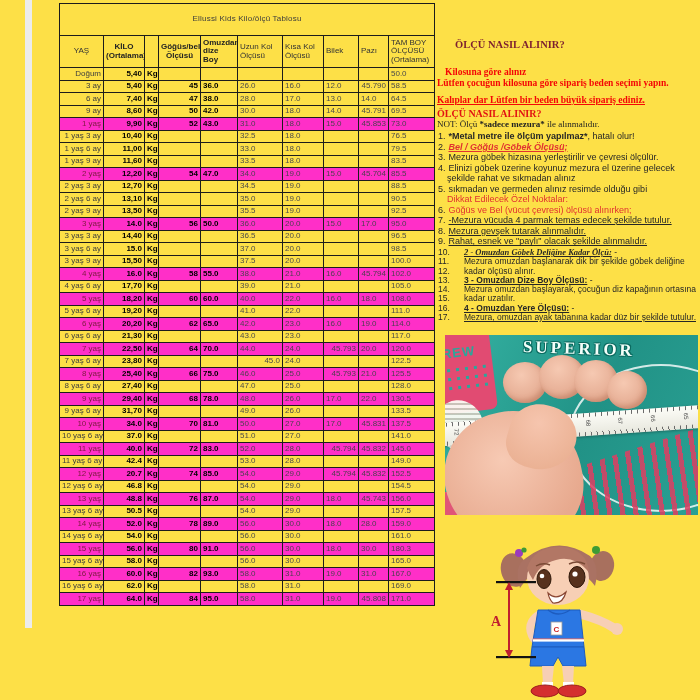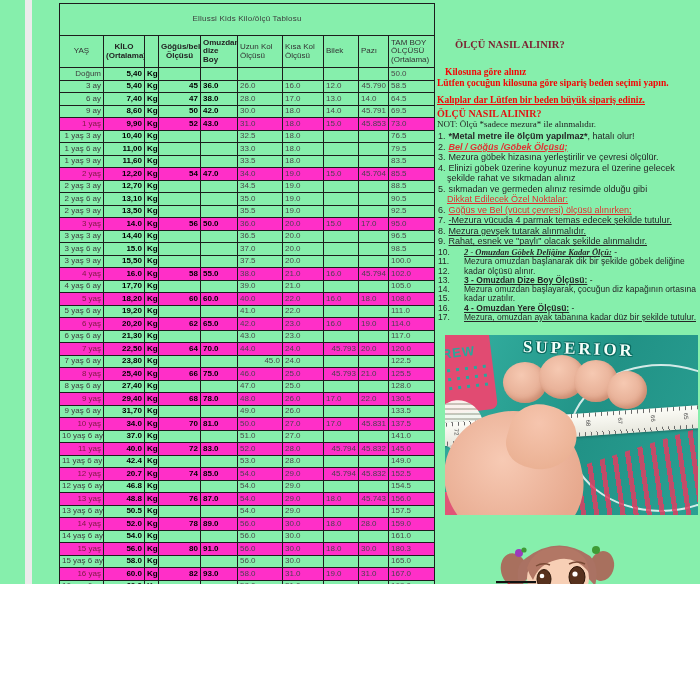--- a/index.html
+++ b/index.html
@@ -1,16 +1,16 @@
 <!DOCTYPE html>
 <html><head>
 <meta charset="utf-8">
 <style>
   html,body{margin:0;padding:0;background:#fff;}
-  .page{position:relative;width:700px;height:584px;background:#86efac;overflow:hidden;
+  .page{position:relative;width:700px;height:700px;background:#fde047;overflow:hidden;
         font-family:"Liberation Sans","DejaVu Sans",sans-serif;}
   .gray-strip{position:absolute;left:25px;top:0;width:7px;height:628px;background:#ececec;}
 
   
   .size-table-wrap{position:absolute;left:59px;top:3px;width:375px;}
   table.size{border-collapse:collapse;width:375px;table-layout:fixed;}
   table.size td,table.size th{border:1px solid #1c1c1c;padding:0 2px;font-size:8px;line-height:1.05;
         overflow:hidden;white-space:nowrap;vertical-align:middle;color:#3c3c3c;}
   .title-cell{height:31px;font-size:15px;color:#111;text-align:center;font-weight:400;
         letter-spacing:.2px;white-space:nowrap;}
@@ -33,32 +33,32 @@
   .h-main{top:39px;left:18px;font-family:"Liberation Serif","DejaVu Serif",serif;
         font-weight:bold;font-size:10.5px;color:#7c1f30;}
   .tip{font-family:"Liberation Serif","DejaVu Serif",serif;font-weight:bold;font-size:9.5px;color:#f40606;}
   .tip1{top:67px;left:8px;}
   .tip2{top:78px;left:0px;}
   .tip3{top:95px;left:0px;text-decoration:underline;}
   .h-red{top:108px;left:0px;font-family:"Liberation Serif","DejaVu Serif",serif;
         font-weight:bold;font-size:10px;color:#e21212;}
   .note-line{top:119px;left:0px;font-family:"Liberation Serif","DejaVu Serif",serif;
         font-size:9px;color:#222;}
-  .note-line .b{font-weight:normal;}
+  .note-line .b{font-weight:bold;}
 
   .ilist1{top:131px;left:1px;font-size:9px;color:#262626;line-height:10.55px;}
   .ilist2{top:248px;left:1px;font-size:8.5px;color:#262626;line-height:9.3px;}
   .iline{white-space:nowrap;}
   .iline .num{display:inline-block;}
   .ilist2 .num{width:26px;}
   .ilist1 .num{margin-right:3px;}
   .iline.ind{padding-left:9px;}
   .seg.b{font-weight:bold;}
   .seg.u{text-decoration:underline;}
-  .seg.ru{color:#e03131;text-decoration:underline;}
+  .seg.ru{color:#e03131;}
   .seg.rbiu{color:#e03131;font-weight:bold;font-style:italic;text-decoration:underline;}
   .seg.biu{font-weight:bold;font-style:italic;text-decoration:underline;
         font-family:"Liberation Serif","DejaVu Serif",serif;margin-top:21px;}
   .seg.bu{font-weight:bold;text-decoration:underline;}
 
   
   .photo{position:absolute;left:445px;top:335px;width:253px;height:180px;overflow:hidden;
         background:linear-gradient(115deg,#35b2a2 0%,#219286 55%,#2aa093 100%);}
   .shirt-curve{position:absolute;right:-22%;top:16%;width:72%;height:80%;
         border:2px solid rgba(255,255,255,.8);border-radius:50%;}

